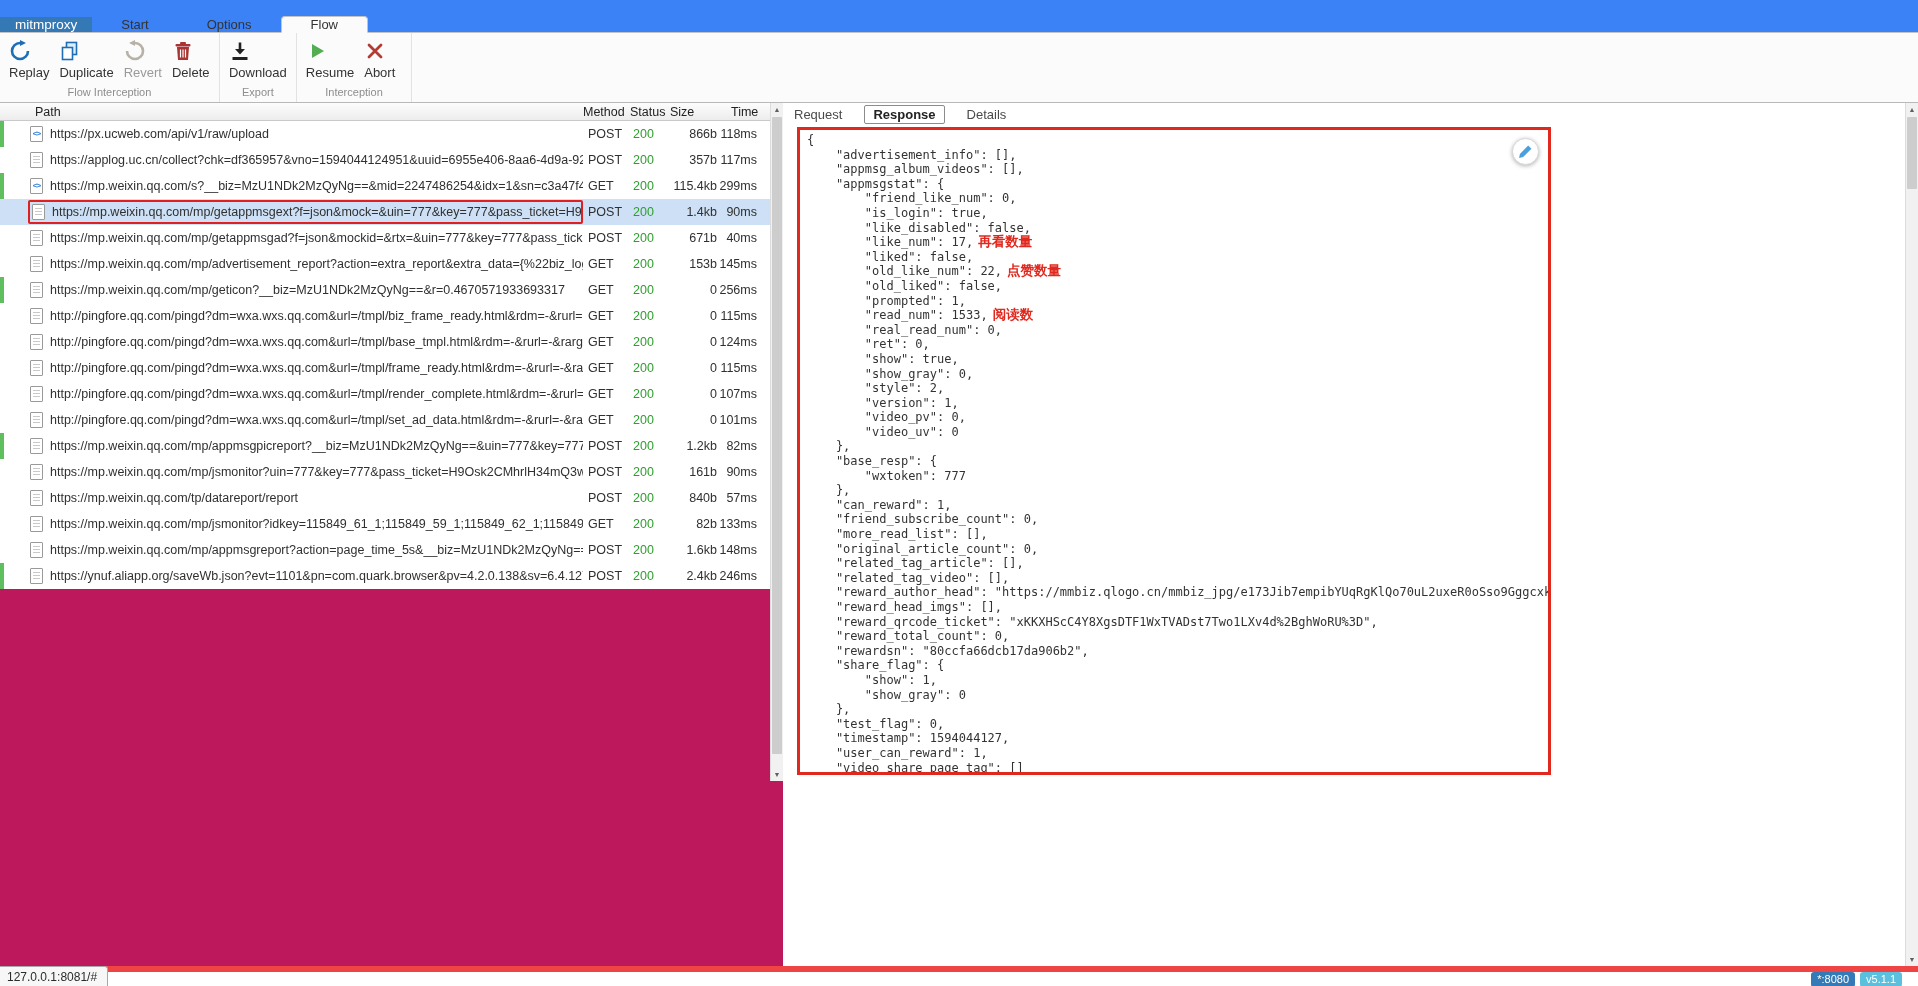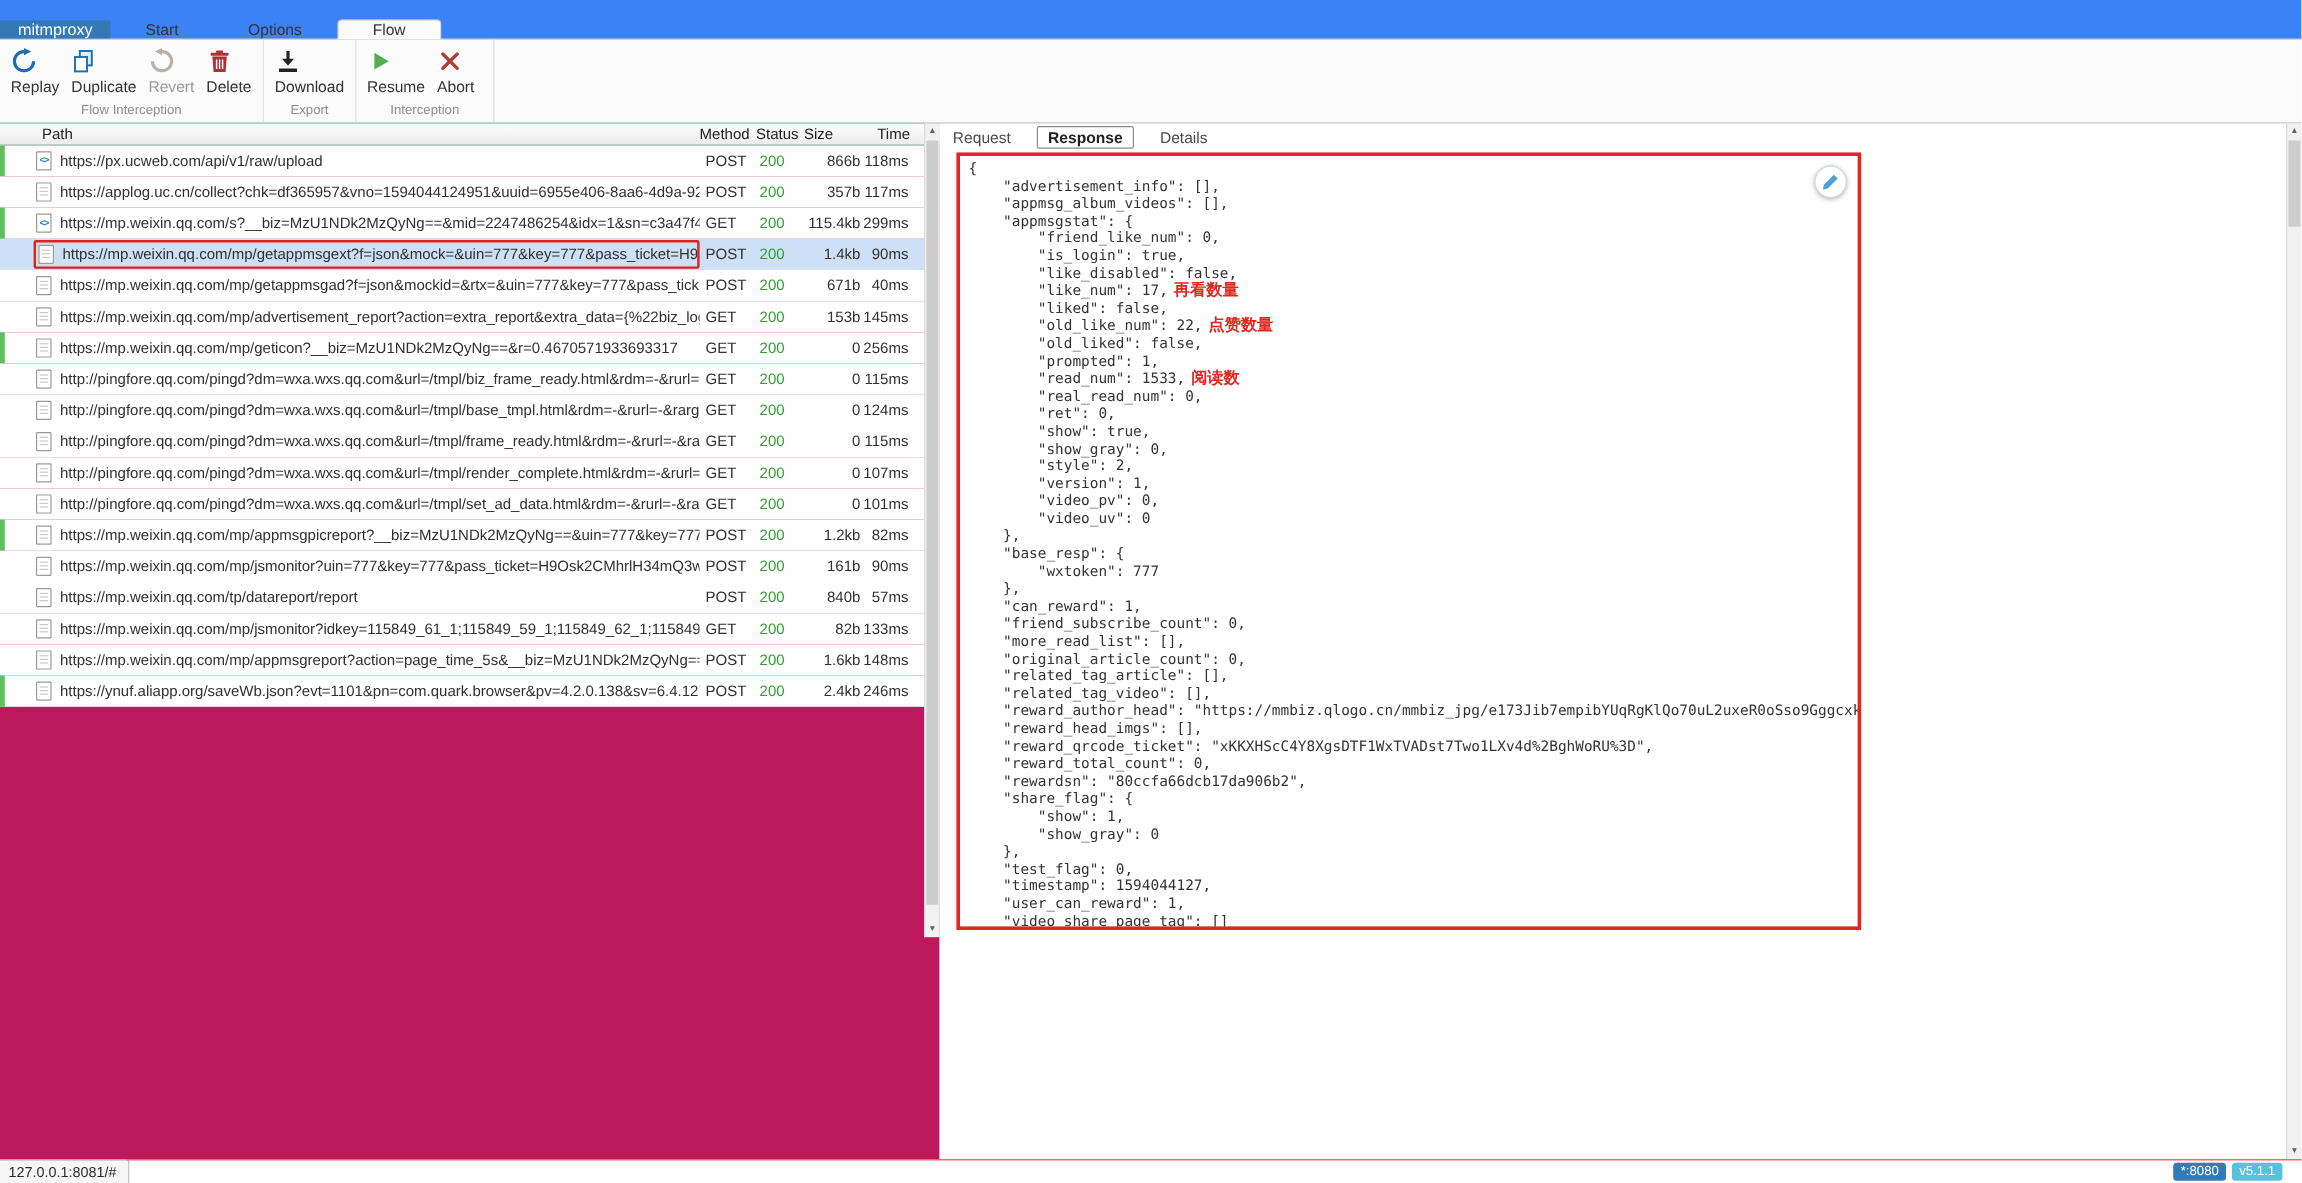--- a/index.html
+++ b/index.html
@@ -65,21 +65,21 @@
   .detail-tabs{height:22px;display:flex;align-items:center;gap:22px;padding-left:11px;font-size:13px;color:#4a4a4a}
   .dtab{cursor:pointer}
   .dtab.active{border:1px solid #8c8c8c;border-radius:2px;padding:1px 8px;font-weight:bold;color:#222;background:#fff}
   .response-box{position:absolute;left:14px;top:24px;width:754px;height:648px;border:3px solid #e0281e;overflow:hidden;background:#fff}
   .json-code{font-family:"DejaVu Sans Mono","Liberation Mono",monospace;font-size:12px;line-height:14.6px;color:#333;padding:3px 0 0 7px;white-space:pre;height:100%;overflow:hidden}
   .json-line{white-space:pre}
   .line-annotation{font-family:"Liberation Sans",sans-serif;font-size:13.5px;font-weight:bold;color:#e0281e;margin-left:5px}
   .edit-btn{position:absolute;top:8px;right:9px;width:27px;height:27px;border-radius:50%;background:#fff;border:1px solid #d8d8d8;box-shadow:0 1px 4px rgba(0,0,0,.3);display:flex;align-items:center;justify-content:center;cursor:pointer}
 
   
-  .statusbar{position:absolute;left:0;right:0;bottom:0;height:20px;background:#fff;border-top:1px solid #ef4444;display:flex;align-items:center}
+  .statusbar{position:absolute;left:0;right:0;bottom:0;height:20px;background:#fff;border-top:6px solid #ef4444;display:flex;align-items:center}
   .link-preview{position:absolute;left:0;bottom:0;height:20px;display:flex;align-items:center;padding:0 10px 0 7px;background:#f7f7f7;border:1px solid #a8a8a8;border-left:0;border-bottom:0;border-radius:0 3px 0 0;font-size:12px;color:#2b2b2b}
   .badges{margin-left:auto;display:flex;gap:5px;padding-right:16px}
   .badge{color:#fff;font-size:11px;font-weight:normal;padding:1px 6px 2px;border-radius:3px}
   .badge-port{background:#337ab7}
   .badge-version{background:#5bc0de}
 </style>
 </head>
 <body>
 
 <div class="app">

